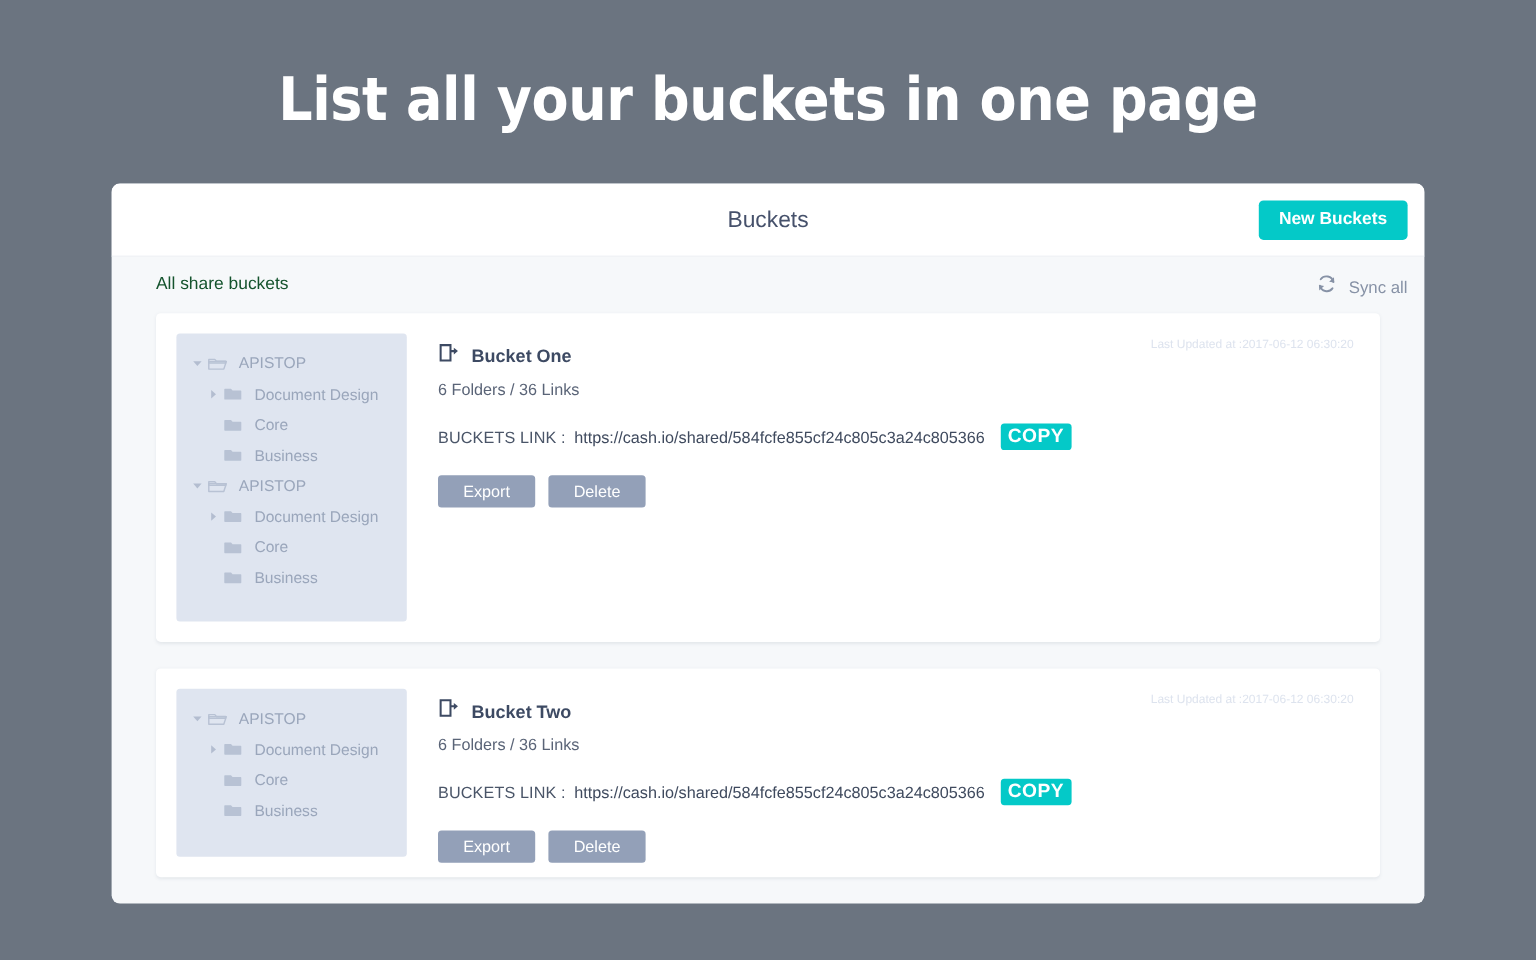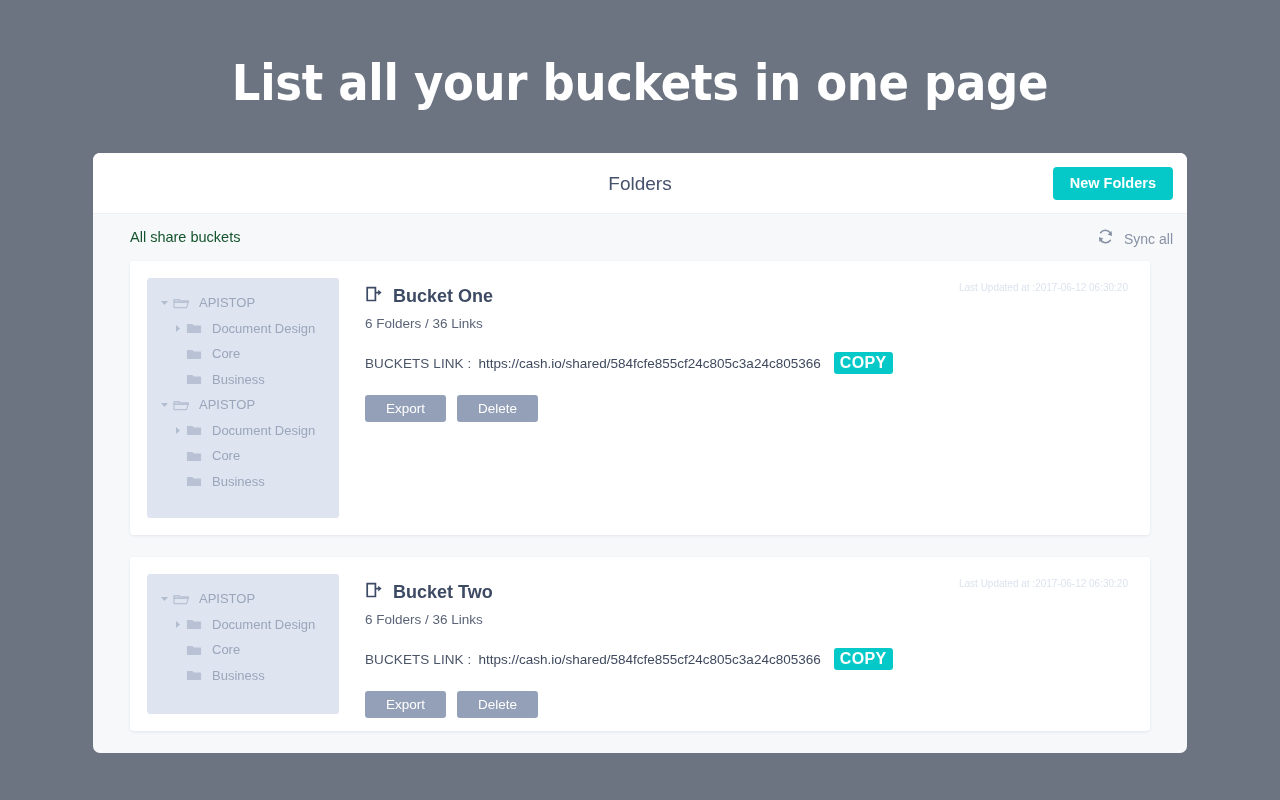--- a/index.html
+++ b/index.html
@@ -154,21 +154,21 @@
     position: relative;
     padding-left: 26px;
     padding-top: 7px;
   }
   .bucket-title-row {
     display: flex;
     align-items: center;
     gap: 9px;
   }
   .bucket-title {
-    font-size: 18px;
+    font-size: 15px;
     font-weight: bold;
     color: #3d4a63;
   }
   .bucket-meta {
     margin-top: 8px;
     font-size: 13.5px;
     color: #5a6477;
   }
   .timestamp {
     position: absolute;
@@ -221,22 +221,22 @@
 </head>
 <body>
 
 <div class="hero">
   <div class="hero-title">List all your buckets in one page</div>
 </div>
 
 <div class="app-window">
 
   <div class="app-header">
-    <div class="app-header-title">Folders</div>
-    <button class="new-bucket-btn">New Folders</button>
+    <div class="app-header-title">Buckets</div>
+    <button class="new-bucket-btn">New Buckets</button>
   </div>
 
   <div class="subheader">
     <div class="subheader-label">All share buckets</div>
     <div class="sync-all">
       <span class="sync-icon">
         <svg width="19" height="19" viewBox="0 0 19 19">
           <g fill="none" stroke="#8792a6" stroke-width="1.6" stroke-linecap="round">
             <path d="M15.1 8.0 A5.9 5.9 0 0 0 4.6 5.7"></path>
             <path d="M3.9 11.0 A5.9 5.9 0 0 0 14.4 13.3"></path>

